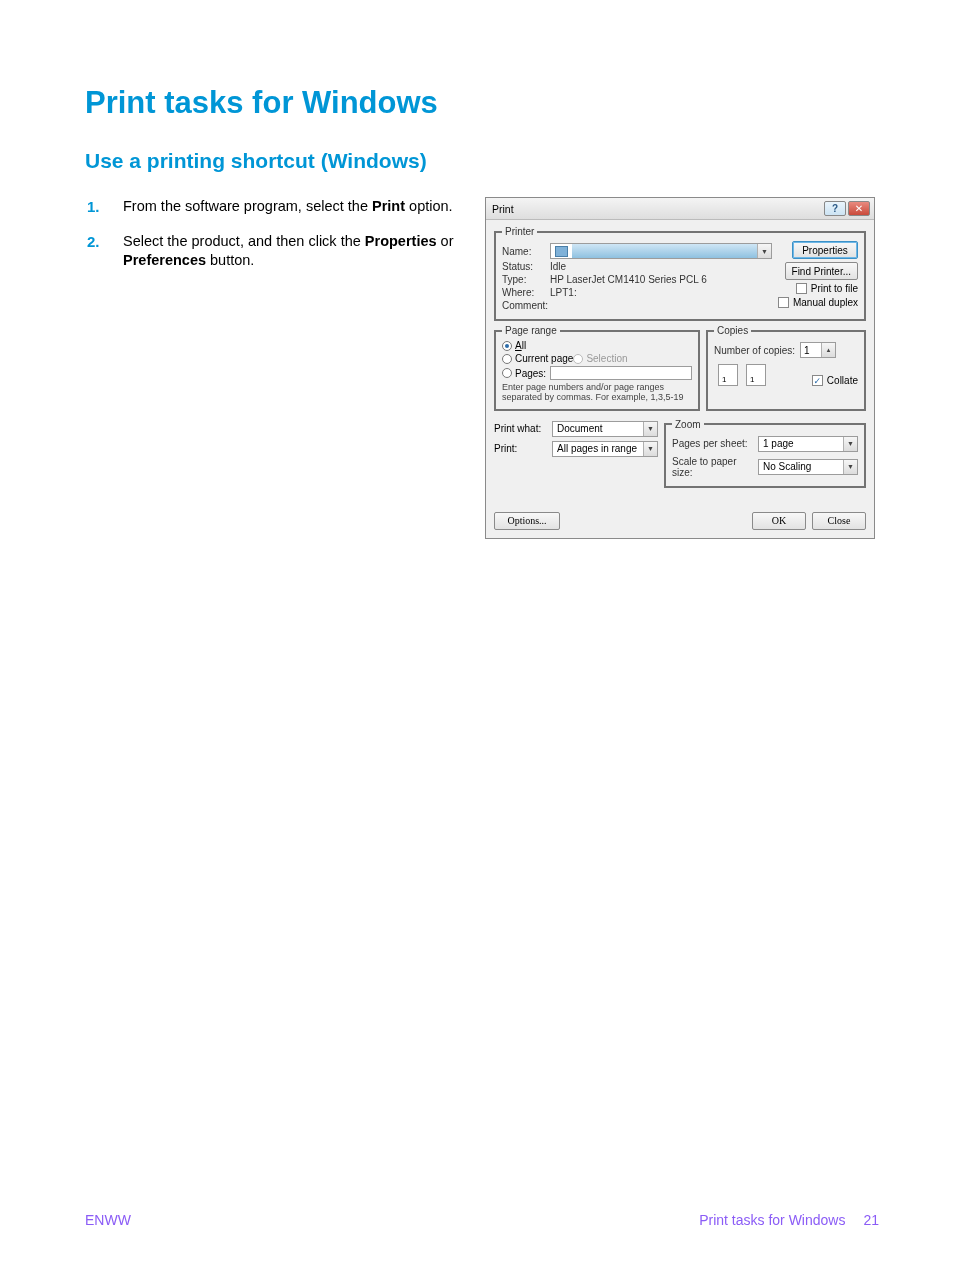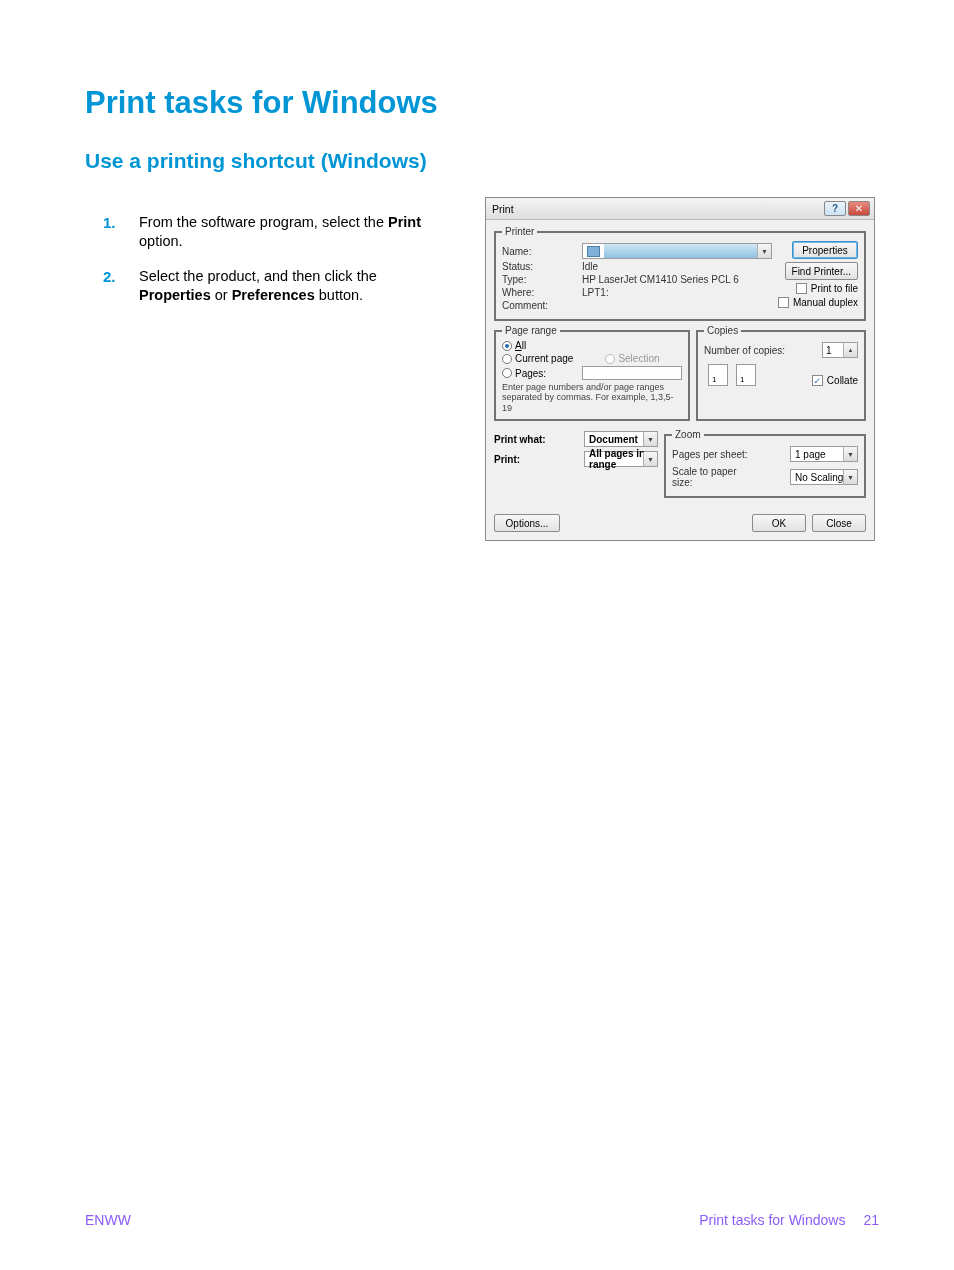--- a/index.html
+++ b/index.html
@@ -31,21 +31,21 @@
   }
   .steps {
     display: flex;
     gap: 30px;
   }
   .steps-left {
     width: 370px;
   }
   ol.numlist {
     list-style: none;
-    margin: 16px;
+    margin: 0;
     padding: 0;
     counter-reset: item;
   }
   ol.numlist li {
     counter-increment: item;
     position: relative;
     padding-left: 38px;
     margin-bottom: 16px;
     font-size: 14.5px;
     line-height: 1.3;
@@ -98,21 +98,21 @@
     border: 2px solid #737373;
     margin: 0 0 4px 0;
     padding: 4px 6px 6px 6px;
     font-size: 10px;
   }
   fieldset.grp legend {
     padding: 0 3px;
     font-size: 10px;
     color: #333;
   }
-  .row { display: flex; align-items: center; margin: 2px 0; gap: 32px; }
+  .row { display: flex; align-items: center; margin: 2px 0; }
   .lbl { width: 48px; color: #333; }
   .lbl2 { width: 86px; color: #333; }
   .val { flex: 1; color: #333; }
   .combo {
     flex: 1;
     height: 16px;
     border: 1px solid #9c9c9c;
     background: #fff;
     display: flex;
     align-items: center;
@@ -159,21 +159,21 @@
   .rdot { width:10px; height:10px; border:1px solid #777; border-radius:50%; background:#fff; display:inline-flex; align-items:center; justify-content:center; }
   .rdot.on::after { content:""; width:4px; height:4px; border-radius:50%; background:#2c6ca9; }
   .rdot.off.disabled { border-color:#bbb; }
   .disabled { color:#999; }
   .txtfield { flex:1; height:14px; border:1px solid #9c9c9c; background:#fff; }
   .hint { font-size:9px; color:#444; line-height:1.15; margin-top:2px; }
   .copyicon { width:20px; height:22px; border:1px solid #999; background:#fff; position:relative; margin:0 4px; }
   .copyicon::after { content:""; position:absolute; left:3px; top:3px; right:-3px; bottom:-3px; border:1px solid #999; background:#fff; z-index:-1;}
   .num1 { position:absolute; bottom:1px; left:3px; font-size:8px; }
   .spin { width:36px; height:16px; border:1px solid #9c9c9c; background:#fff; position:relative; padding-left:3px; display:flex; align-items:center; }
-  .dlgfooter { display:flex; align-items:center; margin-top:12px; }
+  .dlgfooter { display:flex; align-items:center; margin-top:20px;font-family:Liberation Serif, serif; }
   .printer-icon { width:13px; height:11px; background:#7fb1d8; border:1px solid #4a7fa8; display:inline-block; margin-right:4px; }
   .name-combo-content { flex:1; background:linear-gradient(#cfe6f5,#8fc1e0); height:14px; margin:-1px 14px -1px 0; }
   .u { text-decoration: underline; }
 
   .footer {
     position: absolute;
     bottom: 42px;
     left: 85px;
     right: 75px;
     display: flex;
@@ -301,21 +301,21 @@
               </div>
               <label class="chk" style="margin-left:auto;">
                   <span class="chkbox">✓</span>
                   <span>Collate</span>
                 </label>
             </div>
           </fieldset>
         </div>
 
         <div class="grp-row" style="margin-top:4px;">
-          <div style="flex:1;font-weight:bold;">
+          <div style="flex:1;">
             <div class="row">
               <span style="width:58px;">Print what:</span>
               <div class="combo">
                   <span>Document</span>
                   <span class="arrow">▼</span>
                 </div>
             </div>
             <div class="row" style="margin-top:4px;">
               <span style="width:58px;">Print:</span>
               <div class="combo">

